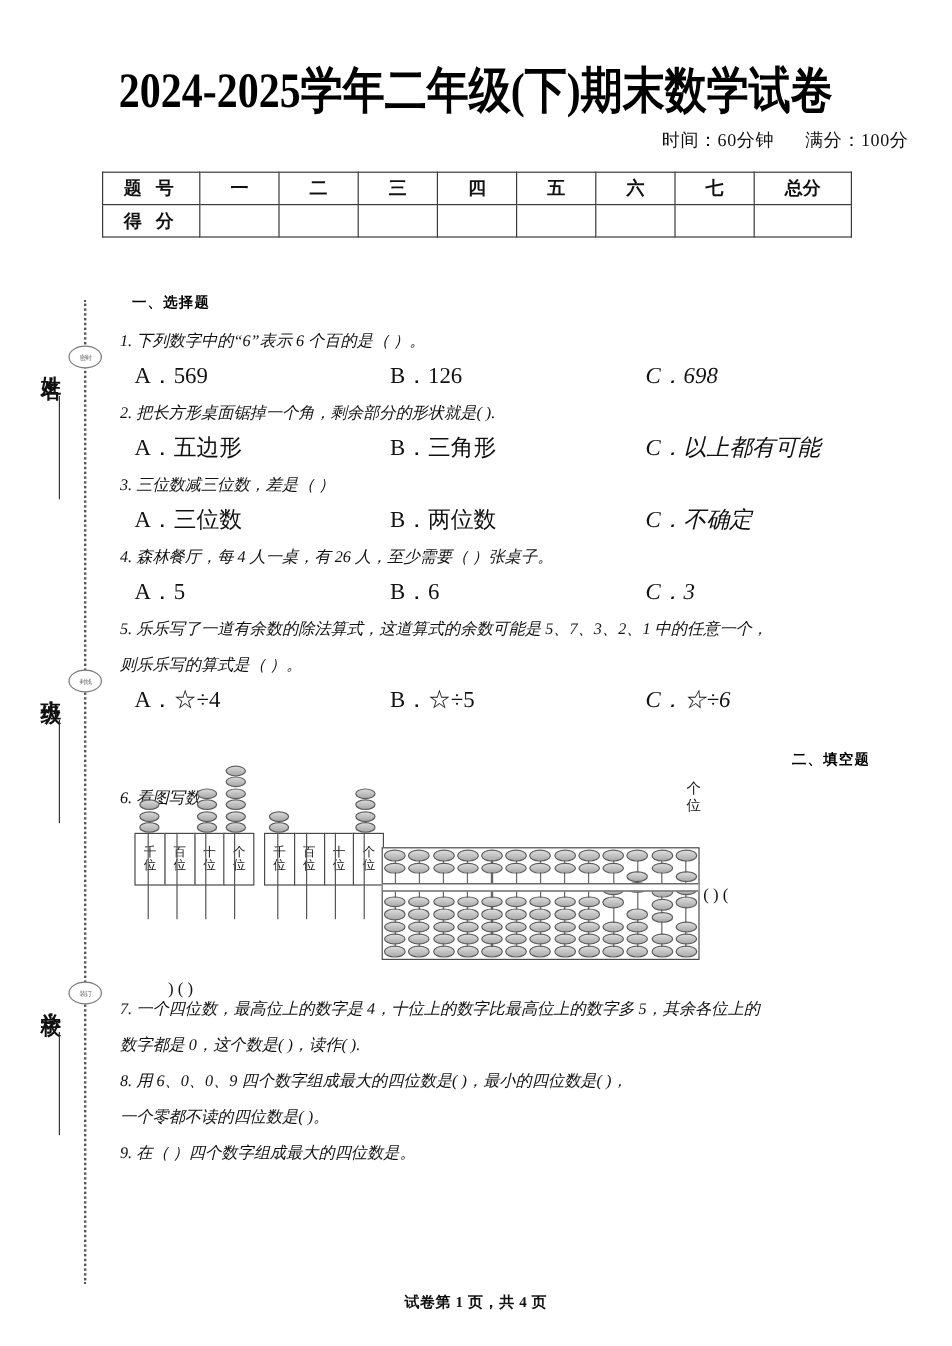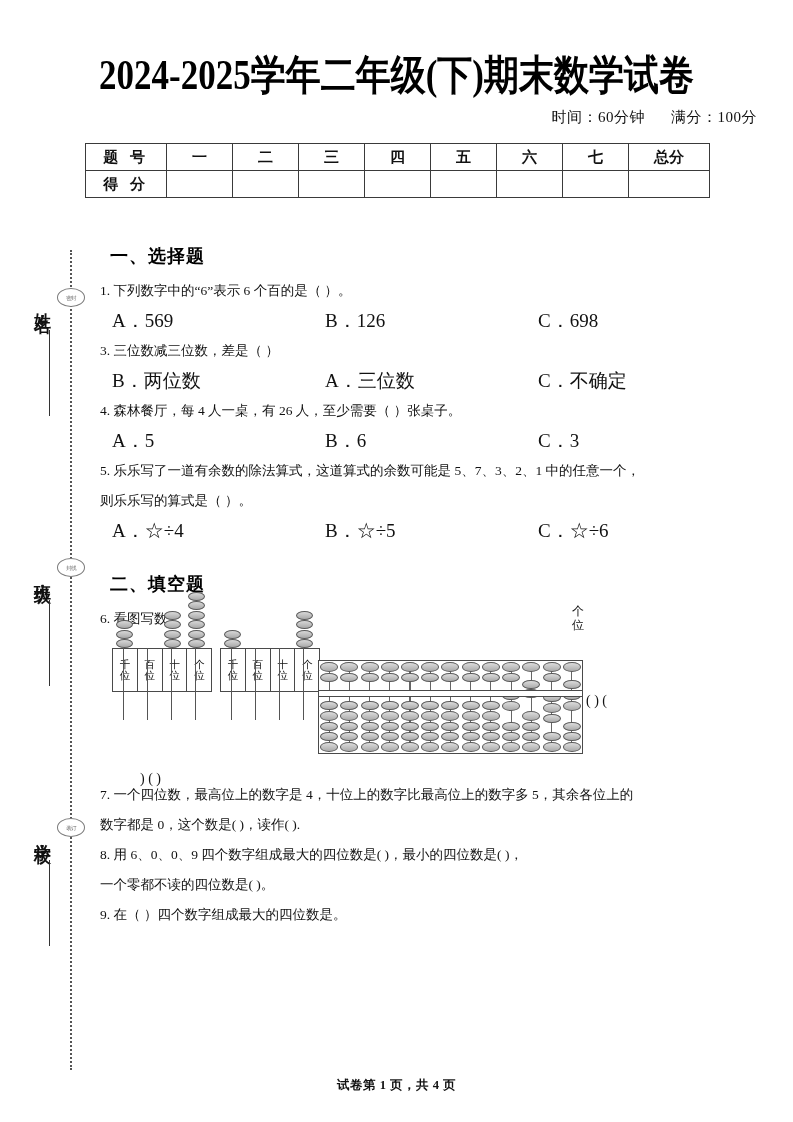--- a/index.html
+++ b/index.html
@@ -128,41 +128,41 @@
   .score-table td.total-col { width: 78px; margin-left: 16px; }
 
   
   .content {
     position: absolute;
     left: 110px;
     top: 232px;
     width: 615px;
   }
   .sec-head {
-    font-size: 18px;
+    font-size: 12px;
     font-weight: bold;
     margin: 12px 0 8px 0;
     letter-spacing: 1px;
     color: #000;
   }
   .q {
     font-size: 13.5px;
     line-height: 30px;
     color: #111;
     margin-left: -10px;
   }
-  .q .qline { white-space: nowrap; }
+  .q .qline { white-space: nowrap; font-style: italic; }
   .options {
     display: flex;
     font-size: 19px;
     line-height: 30px;
     margin-left: 12px;
   }
   .options .opt { width: 213px; }
-  .options .opt:last-child { width: auto; }
+  .options .opt:last-child { width: auto; font-style: italic; }
 
   
   .pv-wrap {
     position: relative;
     margin-top: 14px;
     height: 118px;
   }
   .pv-abacus {
     position: absolute;
     top: 0;
@@ -380,29 +380,40 @@
         <span>1.</span>
         <span>下列数字中的“6”表示 6 个百的是（    ）。</span>
       </div>
       <div class="options">
         <span class="opt">A．569</span>
         <span class="opt">B．126</span>
         <span class="opt">C．698</span>
       </div>
     </div>
 
+    <div class="q">
+      <div class="qline">
+        <span>2.</span>
+        <span>把长方形桌面锯掉一个角，剩余部分的形状就是(    ).</span>
+      </div>
+      <div class="options">
+        <span class="opt">A．五边形</span>
+        <span class="opt">B．三角形</span>
+        <span class="opt">C．以上都有可能</span>
+      </div>
+    </div>
 
     <div class="q">
       <div class="qline">
         <span>3.</span>
         <span>三位数减三位数，差是（      ）</span>
       </div>
       <div class="options">
+        <span class="opt">A．三位数</span>
         <span class="opt">B．两位数</span>
-        <span class="opt">A．三位数</span>
         <span class="opt">C．不确定</span>
       </div>
     </div>
 
     <div class="q">
       <div class="qline">
         <span>4.</span>
         <span>森林餐厅，每 4 人一桌，有 26 人，至少需要（    ）张桌子。</span>
       </div>
       <div class="options">
@@ -420,21 +431,21 @@
       <div class="qline">
         <span>则乐乐写的算式是（    ）。</span>
       </div>
       <div class="options">
         <span class="opt">A．☆÷4</span>
         <span class="opt">B．☆÷5</span>
         <span class="opt">C．☆÷6</span>
       </div>
     </div>
 
-    <div class="sec-head" style="margin-top:26px;">二、填空题</div>
+    <div class="sec-head" style="margin-top:26px;text-align:right;">二、填空题</div>
 
     <div class="q">
       <div class="qline">
         <span>6.</span>
         <span>看图写数。</span>
       </div>
 
       <div class="pv-wrap">
 
         <div class="pv-abacus" style="left:12px;">

